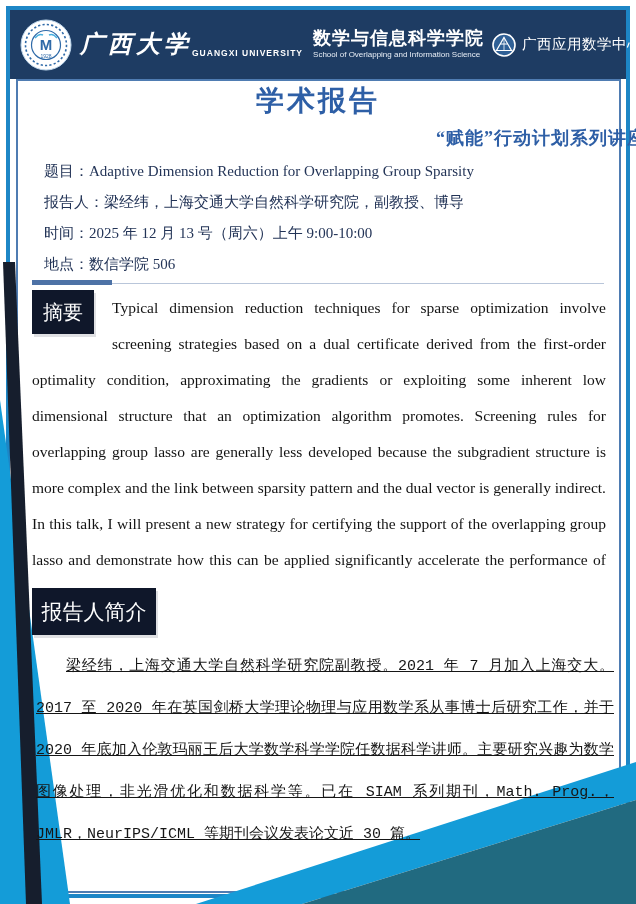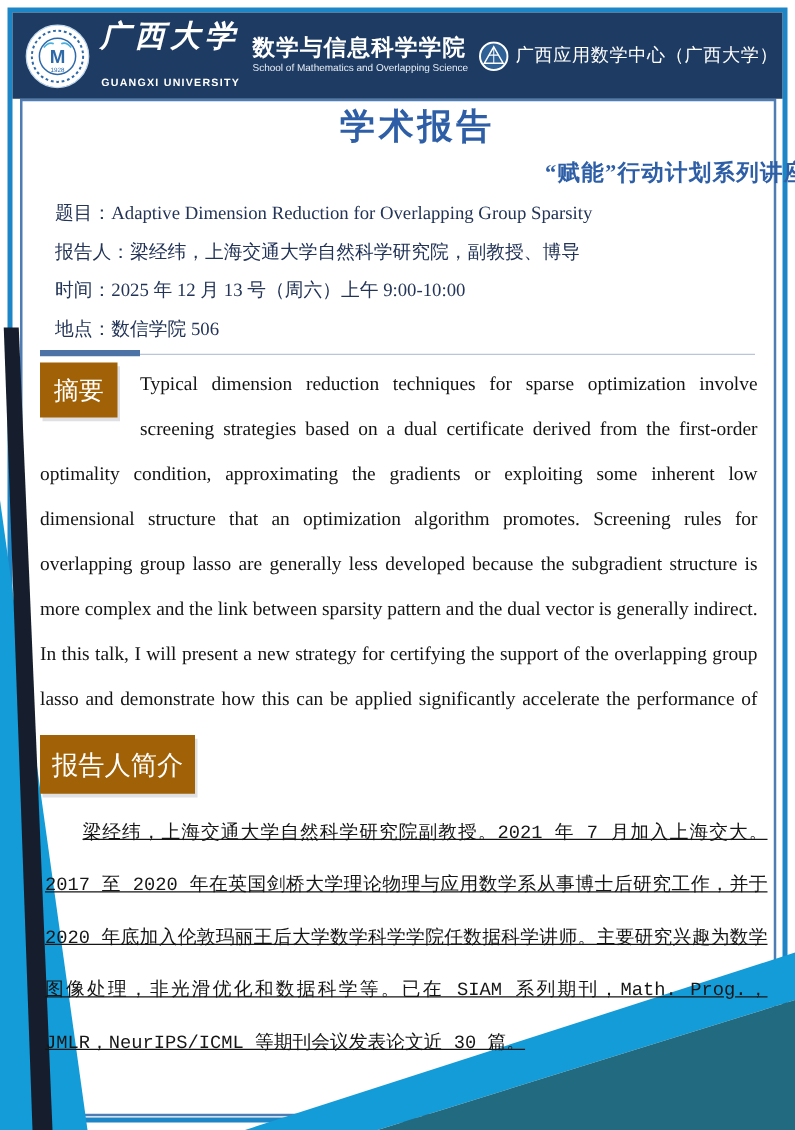--- a/index.html
+++ b/index.html
@@ -8,44 +8,44 @@
   
   .page-border{position:absolute;inset:6px;border:4px solid #1d86c6;z-index:1;}
   .content-box{position:absolute;left:16px;top:79px;width:601px;height:810px;
                border:2px solid #4f7cb2;z-index:2;background:transparent;}
   
   .deco{position:absolute;inset:0;z-index:4;pointer-events:none;}
   
   .header{position:absolute;left:10px;top:10px;width:616px;height:69px;background:#1e3c63;
           z-index:5;display:flex;align-items:center;padding:0 10px;box-sizing:border-box;gap:8px;}
   .logo{flex:0 0 auto;}
-  .univ-block{display:flex;flex-direction:column;align-items:flex-end;line-height:1.05;}
+  .univ-block{display:flex;flex-direction:row;align-items:center;line-height:1.05;}
   .univ-cn{color:#fff;font-family:"Liberation Serif",serif;font-style:italic;font-weight:700;
            font-size:24px;letter-spacing:4px;white-space:nowrap;}
   .univ-en{color:#fff;font-size:8.5px;font-weight:700;letter-spacing:1px;margin-top:18px;white-space:nowrap;}
   .school-block{display:flex;flex-direction:column;line-height:1.1;margin-left:2px;}
   .school-cn{color:#fff;font-size:18px;font-weight:700;letter-spacing:1px;white-space:nowrap;}
   .school-en{color:#e8eef6;font-size:8px;margin-top:2px;white-space:nowrap;}
   .orgs{margin-left:auto;display:flex;flex-direction:column;gap:3px;}
   .org-row{display:flex;align-items:center;gap:6px;}
   .org-label{color:#fff;font-size:14.5px;font-weight:400;white-space:nowrap;letter-spacing:.5px;}
   
-  .title{position:absolute;left:32px;top:82px;width:604px;text-align:center;z-index:6;
+  .title{position:absolute;left:16px;top:82px;width:604px;text-align:center;z-index:6;
          font-family:"Liberation Serif",serif;font-weight:700;font-size:28px;color:#2e5fa6;letter-spacing:3px;}
   .subtitle{position:absolute;left:16px;top:126px;width:604px;text-align:right;z-index:6;
             font-family:"Liberation Serif",serif;font-weight:700;font-size:18px;color:#2e5fa6;letter-spacing:1px;padding-left:26px;}
   
   .info{position:absolute;left:44px;top:156px;width:560px;z-index:6;
         font-family:"Liberation Serif",serif;font-size:15px;color:#233457;}
   .info-row{line-height:31px;white-space:nowrap;}
   
   .divider-line{position:absolute;left:32px;top:283px;width:572px;height:1px;background:#b9c6da;z-index:6;}
   .divider-accent{position:absolute;left:32px;top:280px;width:80px;height:5px;background:#4d72a6;z-index:6;}
   .abstract{position:absolute;left:32px;top:290px;width:574px;z-index:6;}
-  .badge{background:#a16207;color:#fff;display:flex;align-items:center;justify-content:center;
+  .badge{background:#0f172a;color:#fff;display:flex;align-items:center;justify-content:center;
          box-shadow:2px 3px 0 rgba(25,35,55,.14);}
   .abstract-badge{float:left;width:62px;height:44px;font-size:20px;margin:0 18px 4px 0;}
   .abstract-text{margin:0;font-family:"Liberation Serif",serif;font-size:15.5px;line-height:36px;
                  text-align:justify;color:#141414;}
   
   .bio-badge{position:absolute;left:32px;top:588px;width:124px;height:47px;font-size:21px;z-index:6;}
   .bio{position:absolute;left:36px;top:646px;width:578px;z-index:6;
        font-family:"Liberation Mono","DejaVu Sans Mono",monospace;font-size:15px;color:#161616;text-decoration:underline;}
   .bio-text{margin:0;line-height:42px;text-align:justify;text-indent:2em;}
   .bio-closing{margin:2px 0 0 0;line-height:40px;text-indent:2em;}
@@ -77,21 +77,21 @@
       <text x="26" y="38.5" text-anchor="middle" font-size="5" fill="#2f6aa8" font-family="Liberation Sans, sans-serif">1928</text>
     </svg>
 
     <div class="univ-block">
       <span class="univ-cn">广西大学</span>
       <span class="univ-en">GUANGXI UNIVERSITY</span>
     </div>
 
     <div class="school-block">
       <span class="school-cn">数学与信息科学学院</span>
-      <span class="school-en">School of Mathematics and Overlapping Science</span>
+      <span class="school-en">School of Overlapping and Information Science</span>
     </div>
 
     <div class="orgs">
       <div class="org-row">
         <svg width="24" height="24" viewBox="0 0 24 24">
           <circle cx="12" cy="12" r="11" fill="#2f6096" stroke="#ffffff" stroke-width="1.6"></circle>
           <polygon points="12,4.5 19.5,17.5 4.5,17.5" fill="none" stroke="#ffffff" stroke-width="1.2"></polygon>
           <line x1="8.2" y1="11" x2="15.8" y2="11" stroke="#ffffff" stroke-width="1"></line>
           <line x1="12" y1="4.5" x2="12" y2="17.5" stroke="#ffffff" stroke-width="0.8"></line>
         </svg>

